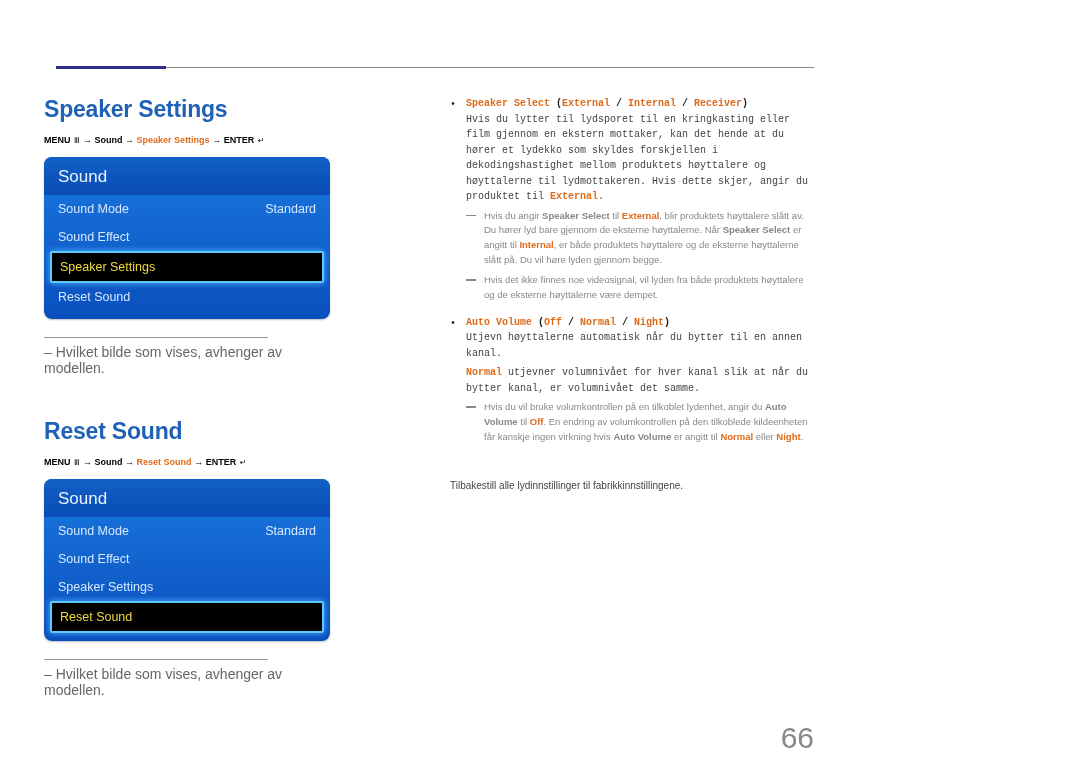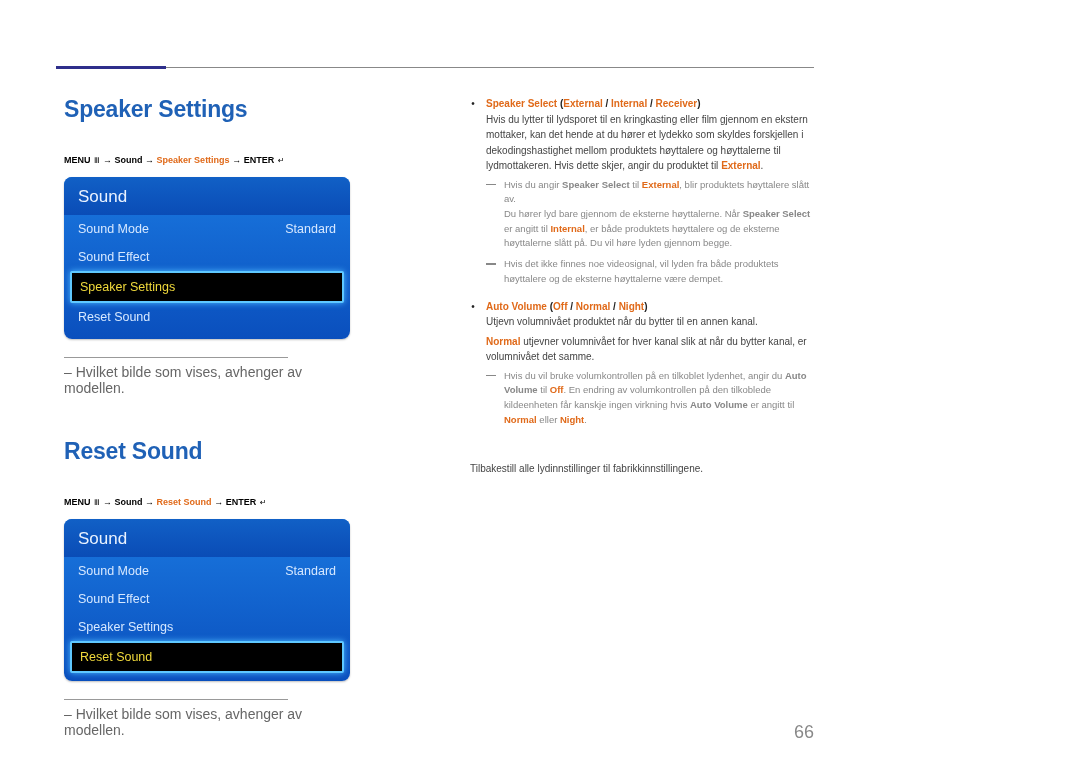--- a/index.html
+++ b/index.html
@@ -1,51 +1,51 @@
 <!DOCTYPE html>
 <html><head>
 <meta charset="utf-8">
 <style>
   * { margin: 0; padding: 0; box-sizing: border-box; }
   html, body { width: 1080px; height: 763px; font-family: "Segoe UI", Arial, sans-serif; background: #fff; color: #222; }
-  .page { position: relative; width: 860px; height: 763px; padding: 66px 46px 0 64px; }
+  .page { position: relative; width: 860px; height: 763px; padding: 66px 46px 0 44px; }
   .top-rule { position: absolute; left: 56px; right: 46px; top: 66px; height: 4px; }
   .top-rule .thick { position: absolute; left: 0; width: 110px; height: 3px; background: #2e2f8b; top: 0; }
   .top-rule .thin { position: absolute; left: 110px; right: 0; height: 1px; background: #888; top: 1px; }
   .columns { display: flex; gap: 118px; margin-top: 30px; }
   .left-col { width: 288px; flex: 0 0 288px; }
   .right-col { flex: 1; font-size: 10px; line-height: 1.55; color: #444; }
   h2.section-title { font-size: 23px; font-weight: 600; color: #1f61b6; letter-spacing: -0.2px; }
-  .breadcrumb { font-size: 9px; font-weight: 700; margin-top: 32px; margin-bottom: 12px; color: #000; }
+  .breadcrumb { font-size: 9px; font-weight: 700; margin-top: 12px; margin-bottom: 12px; color: #000; }
   .breadcrumb .orange { color: #e06a1a; }
   .breadcrumb .icon { font-weight: 400; font-size: 8px; display: inline-block; vertical-align: middle; margin: 0 1px; }
   .osd { width: 286px; border-radius: 8px; overflow: hidden; background: linear-gradient(#1a78e0, #0a4fbd); box-shadow: 0 1px 2px rgba(0,0,0,0.25); }
   .osd .title { padding: 10px 14px 8px; background: linear-gradient(#1160c6, #0a4cb6); color: #e9f2ff; font-size: 17px; font-weight: 400; }
   .osd .row { display: flex; justify-content: space-between; align-items: flex-end; padding: 7px 14px; color: #d6e8ff; font-size: 12.5px; }
   .osd .row .val { color: #d6e8ff; font-size: 12.5px; }
   .osd .row.selected { margin: 0 6px; padding: 7px 8px; background: #000; color: #f0d93b; border: 2px solid #5fc8ff; border-radius: 2px; box-shadow: 0 0 6px #4db8ff; }
   .osd .pad-bottom { height: 8px; }
   .note-rule { border: 0; border-top: 1px solid #999; width: 224px; margin-top: 18px; margin-bottom: 6px; }
   .note { font-size: 14px; color: #666; }
   .note::before { content: "– "; }
   .spacer-between { height: 42px; }
   .bullet { display: flex; gap: 10px; margin-bottom: 4px; }
   .bullet .dot { flex: 0 0 6px; text-align: center; color: #222; font-size: 10px; line-height: 1.55; }
   .bullet .content { flex: 1; }
-  .bullet .heading { font-weight: 700; color: #e06a1a; }
+  .bullet .heading { font-weight: 700; color: #e06a1a; font-family: Liberation Mono, monospace; }
   .bullet .heading .paren { color: #222; font-weight: 700; }
   .bullet .heading .opt { color: #e06a1a; font-weight: 700; }
   .bullet .heading .sep { color: #222; font-weight: 700; }
   .sub-bullet { margin-bottom: 6px; padding-left: 2px; position: relative; color: #888; }
   .sub-bullet .dash { position: absolute; left: 0; top: 0; width: 10px; height: 1.5px; background: #888; margin-top: 6px; }
   .sub-bullet .txt { display: block; margin-left: 16px; font-size: 9.5px; line-height: 1.55; }
   .bold { font-weight: 700; }
   .orange-bold { font-weight: 700; color: #e06a1a; }
-  .page-number { position: absolute; right: 46px; bottom: 20px; font-size: 18px; color: #888; font-weight: 300; }
-  p.body { margin-bottom: 4px; }
+  .page-number { position: absolute; right: 46px; bottom: 8px; font-size: 30px; color: #888; font-weight: 300; }
+  p.body { margin-bottom: 4px; font-family: Liberation Mono, monospace; }
   .reset-desc { font-size: 10px; color: #444; }
 </style>
 </head>
 <body>
 
 <div class="page">
   <div class="top-rule">
     <div class="thick"></div>
       <div class="thin"></div>
   </div>
@@ -151,21 +151,21 @@
           </div>
         </div>
       </div>
 
       <div class="bullet" style="margin-top:6px">
         <div class="dot">•</div>
         <div class="content">
           <p class="heading">
             <span class="opt">Auto Volume</span><span class="paren"> (</span><span class="opt">Off</span><span class="sep"> / </span><span class="opt">Normal</span><span class="sep"> / </span><span class="opt">Night</span><span class="paren">)</span>
           </p>
-          <p class="body">Utjevn volumnivået produktet når du bytter til en annen kanal.</p>
+          <p class="body">Utjevn høyttalerne automatisk når du bytter til en annen kanal.</p>
           <p class="body">
             <span class="orange-bold">Normal</span><span> utjevner volumnivået for hver kanal slik at når du bytter kanal, er volumnivået det samme.</span>
           </p>
           <div class="sub-bullet">
             <div class="dash"></div>
             <span class="txt">
               <span>Hvis du vil bruke volumkontrollen på en tilkoblet lydenhet, angir du </span><span class="bold">Auto Volume</span><span> til </span><span class="orange-bold">Off</span><span>. En endring av volumkontrollen på den tilkoblede kildeenheten får kanskje ingen virkning hvis </span><span class="bold">Auto Volume</span><span> er angitt til </span><span class="orange-bold">Normal</span><span> eller </span><span class="orange-bold">Night</span><span>.</span>
             </span>
           </div>
         </div>

